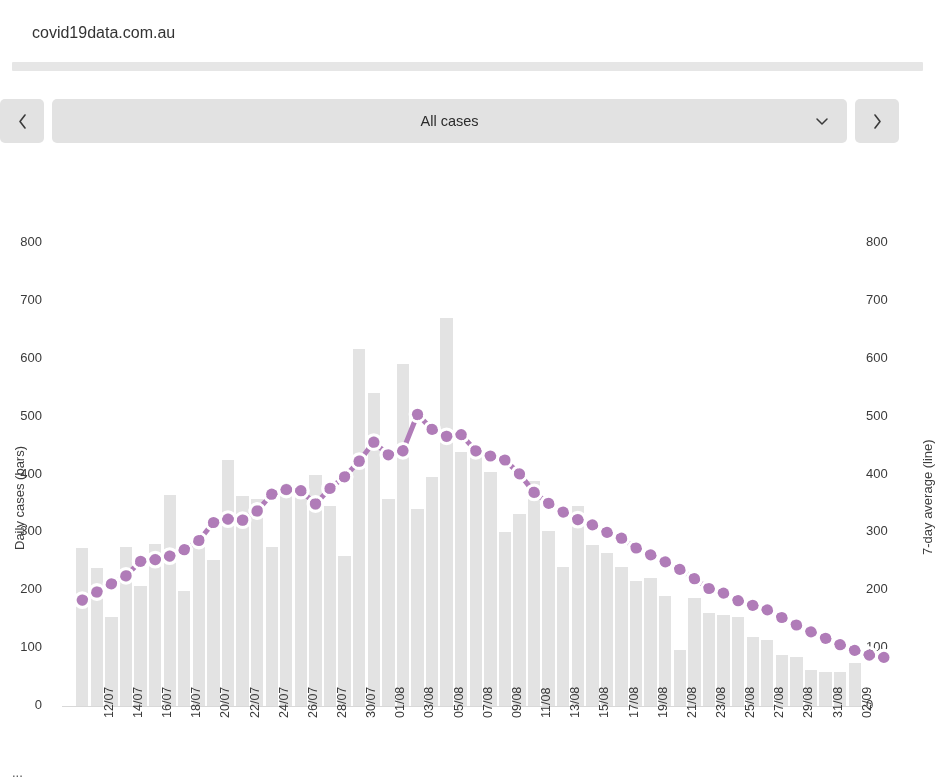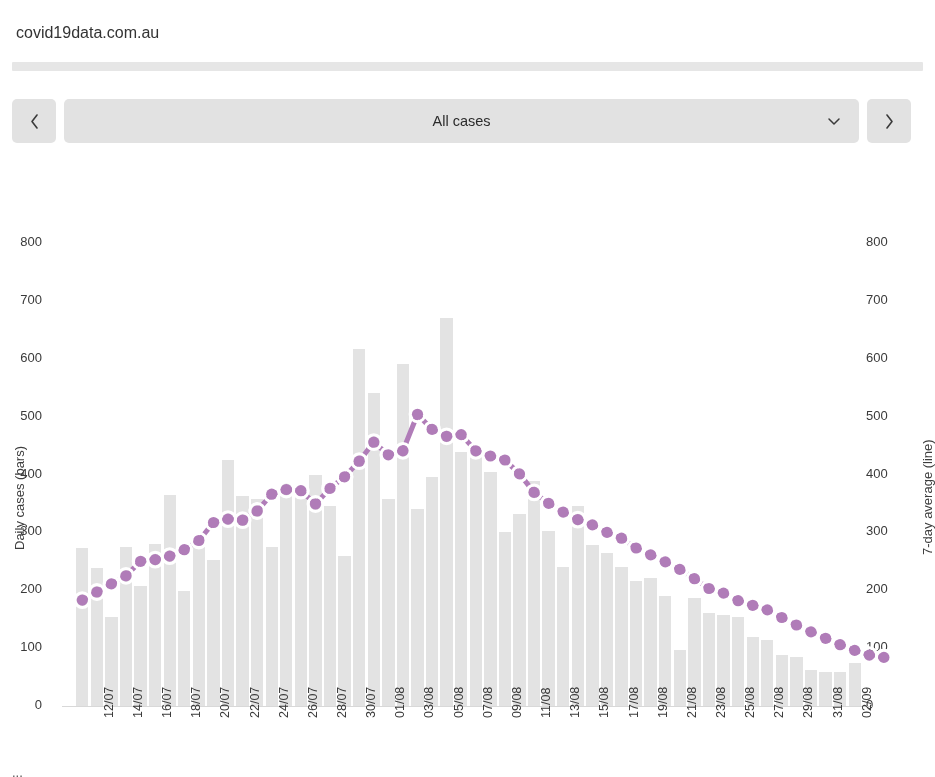--- a/index.html
+++ b/index.html
@@ -27,35 +27,35 @@
     letter-spacing: -0.2px;
     white-space: nowrap;
     line-height: 1.35;
     margin: 0;
     overflow: hidden;
   }
   #chart-subtitle {
     font-size: 16px;
     font-weight: 400;
     color: #333333;
-    margin: 16px 0 0 4px;
+    margin: 16px 0 0 20px;
   }
   #header-divider {
     margin: 20px 12px 0 12px;
     height: 9px;
     background: #e6e6e6;
     border-radius: 1px;
   }
 
   
   #selector-row {
     display: flex;
     align-items: center;
     gap: 8px;
-    padding: 28px 12px 0 12px;
+    padding: 28px 12px 0 0;
     box-sizing: border-box;
   }
   .nav-btn {
     width: 44px;
     height: 44px;
     background: #e2e2e2;
     border: none;
     border-radius: 5px;
     cursor: pointer;
     display: flex;

